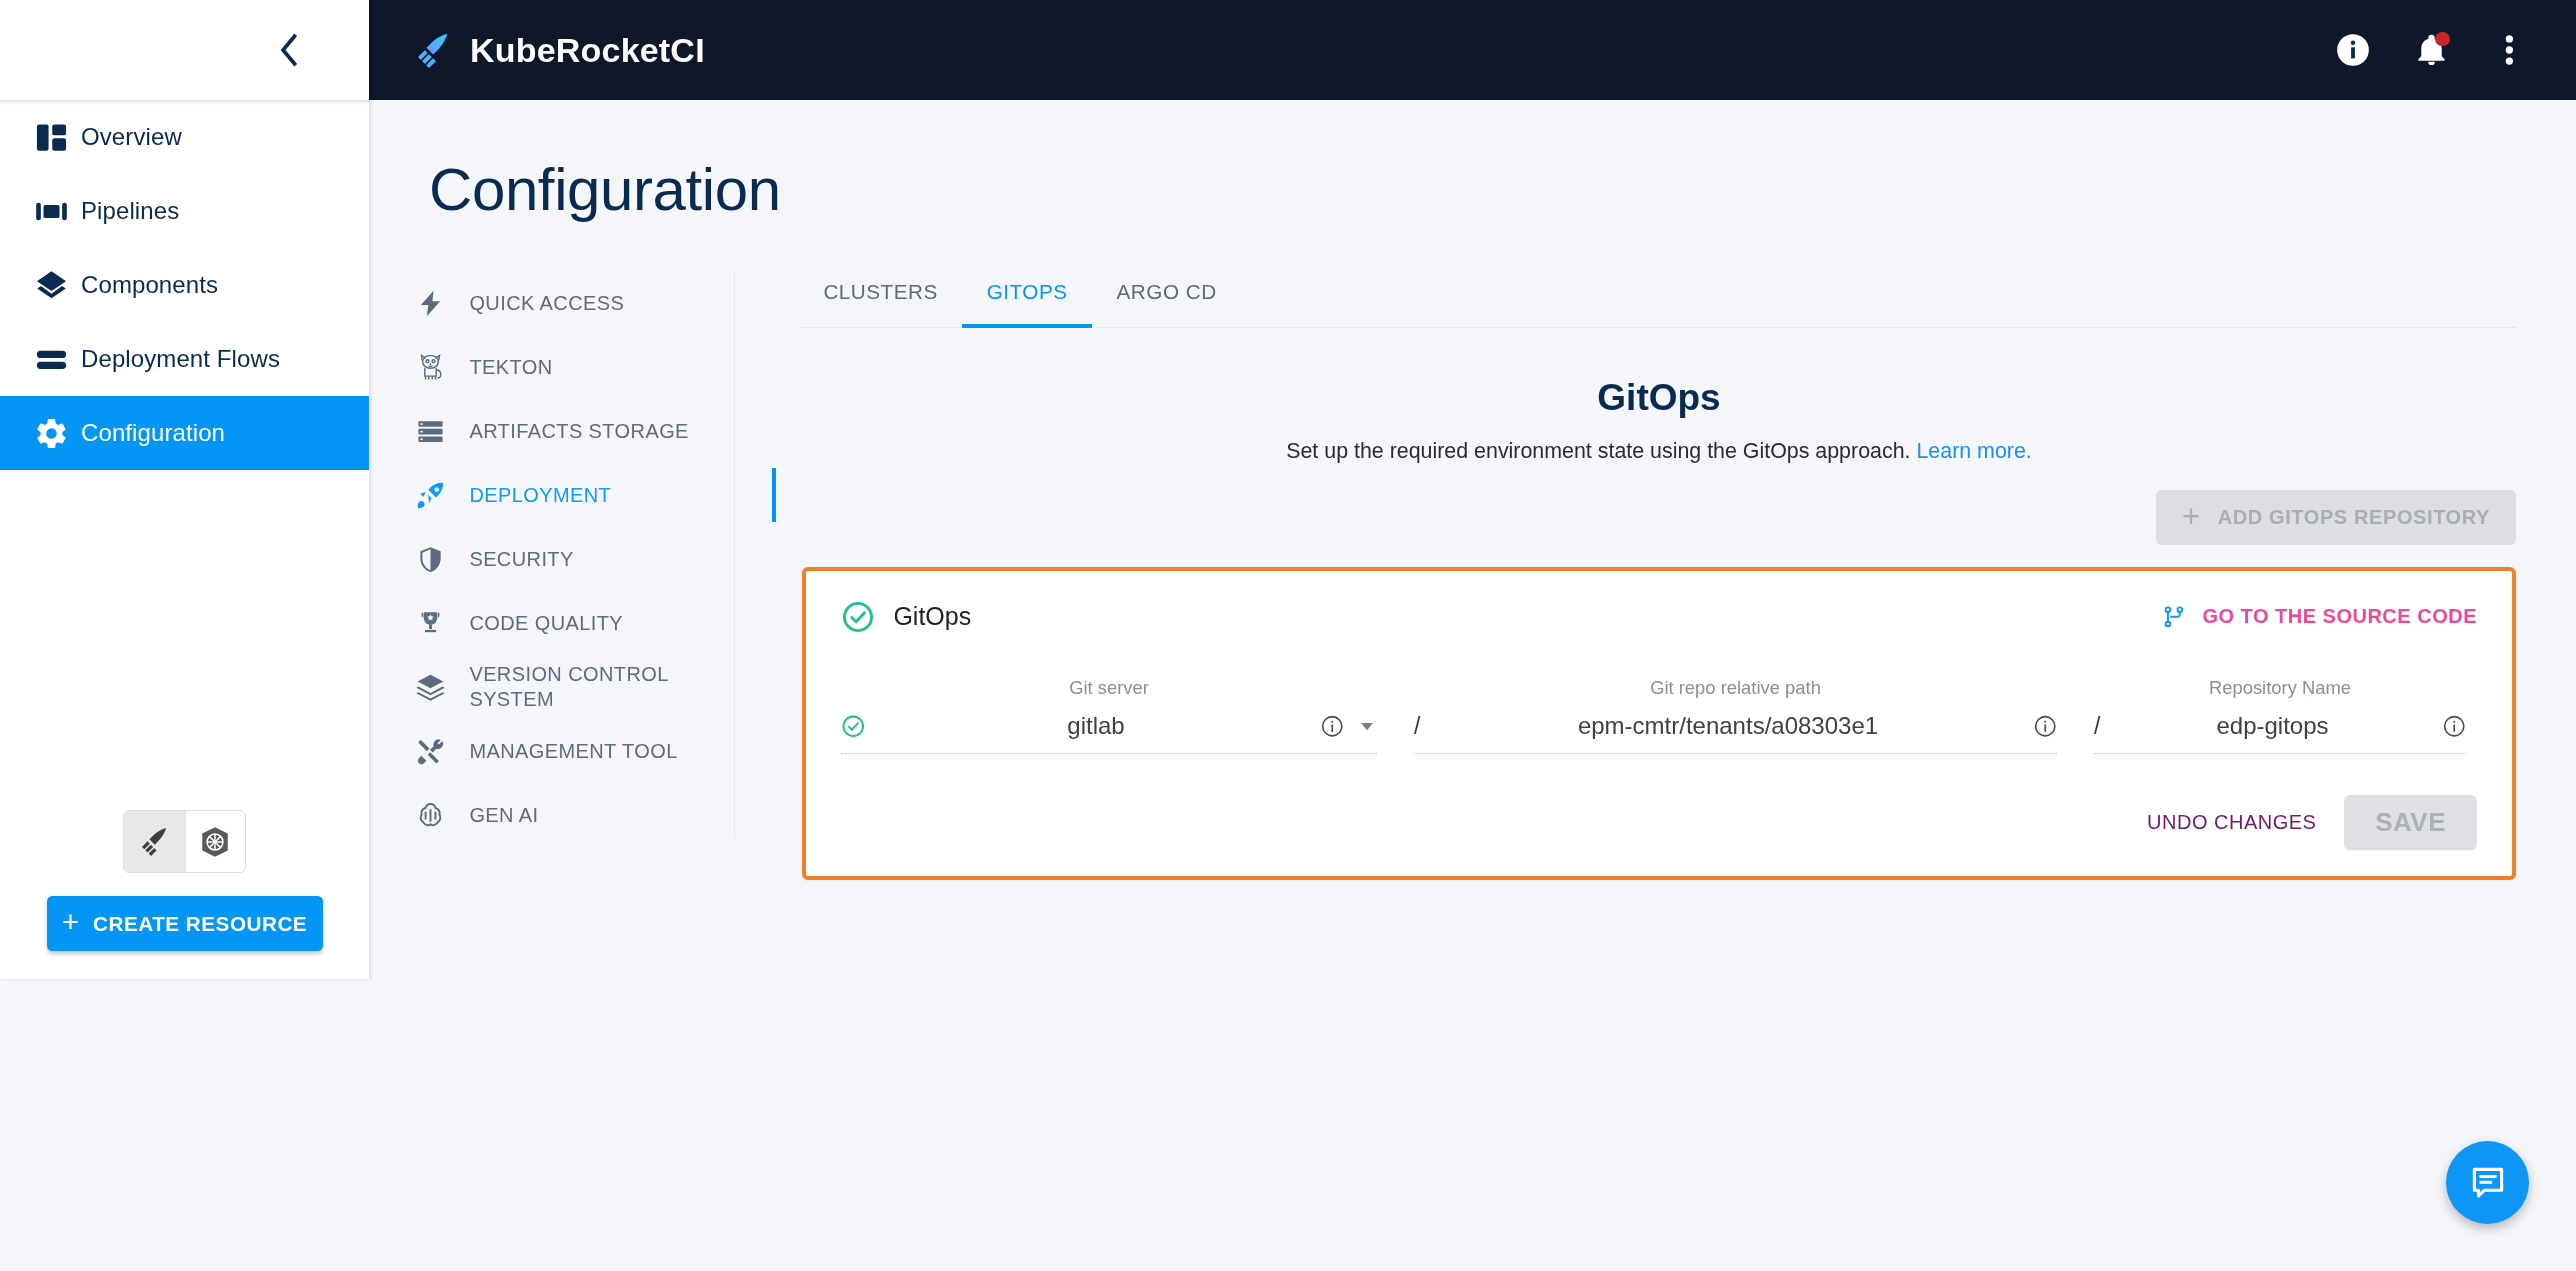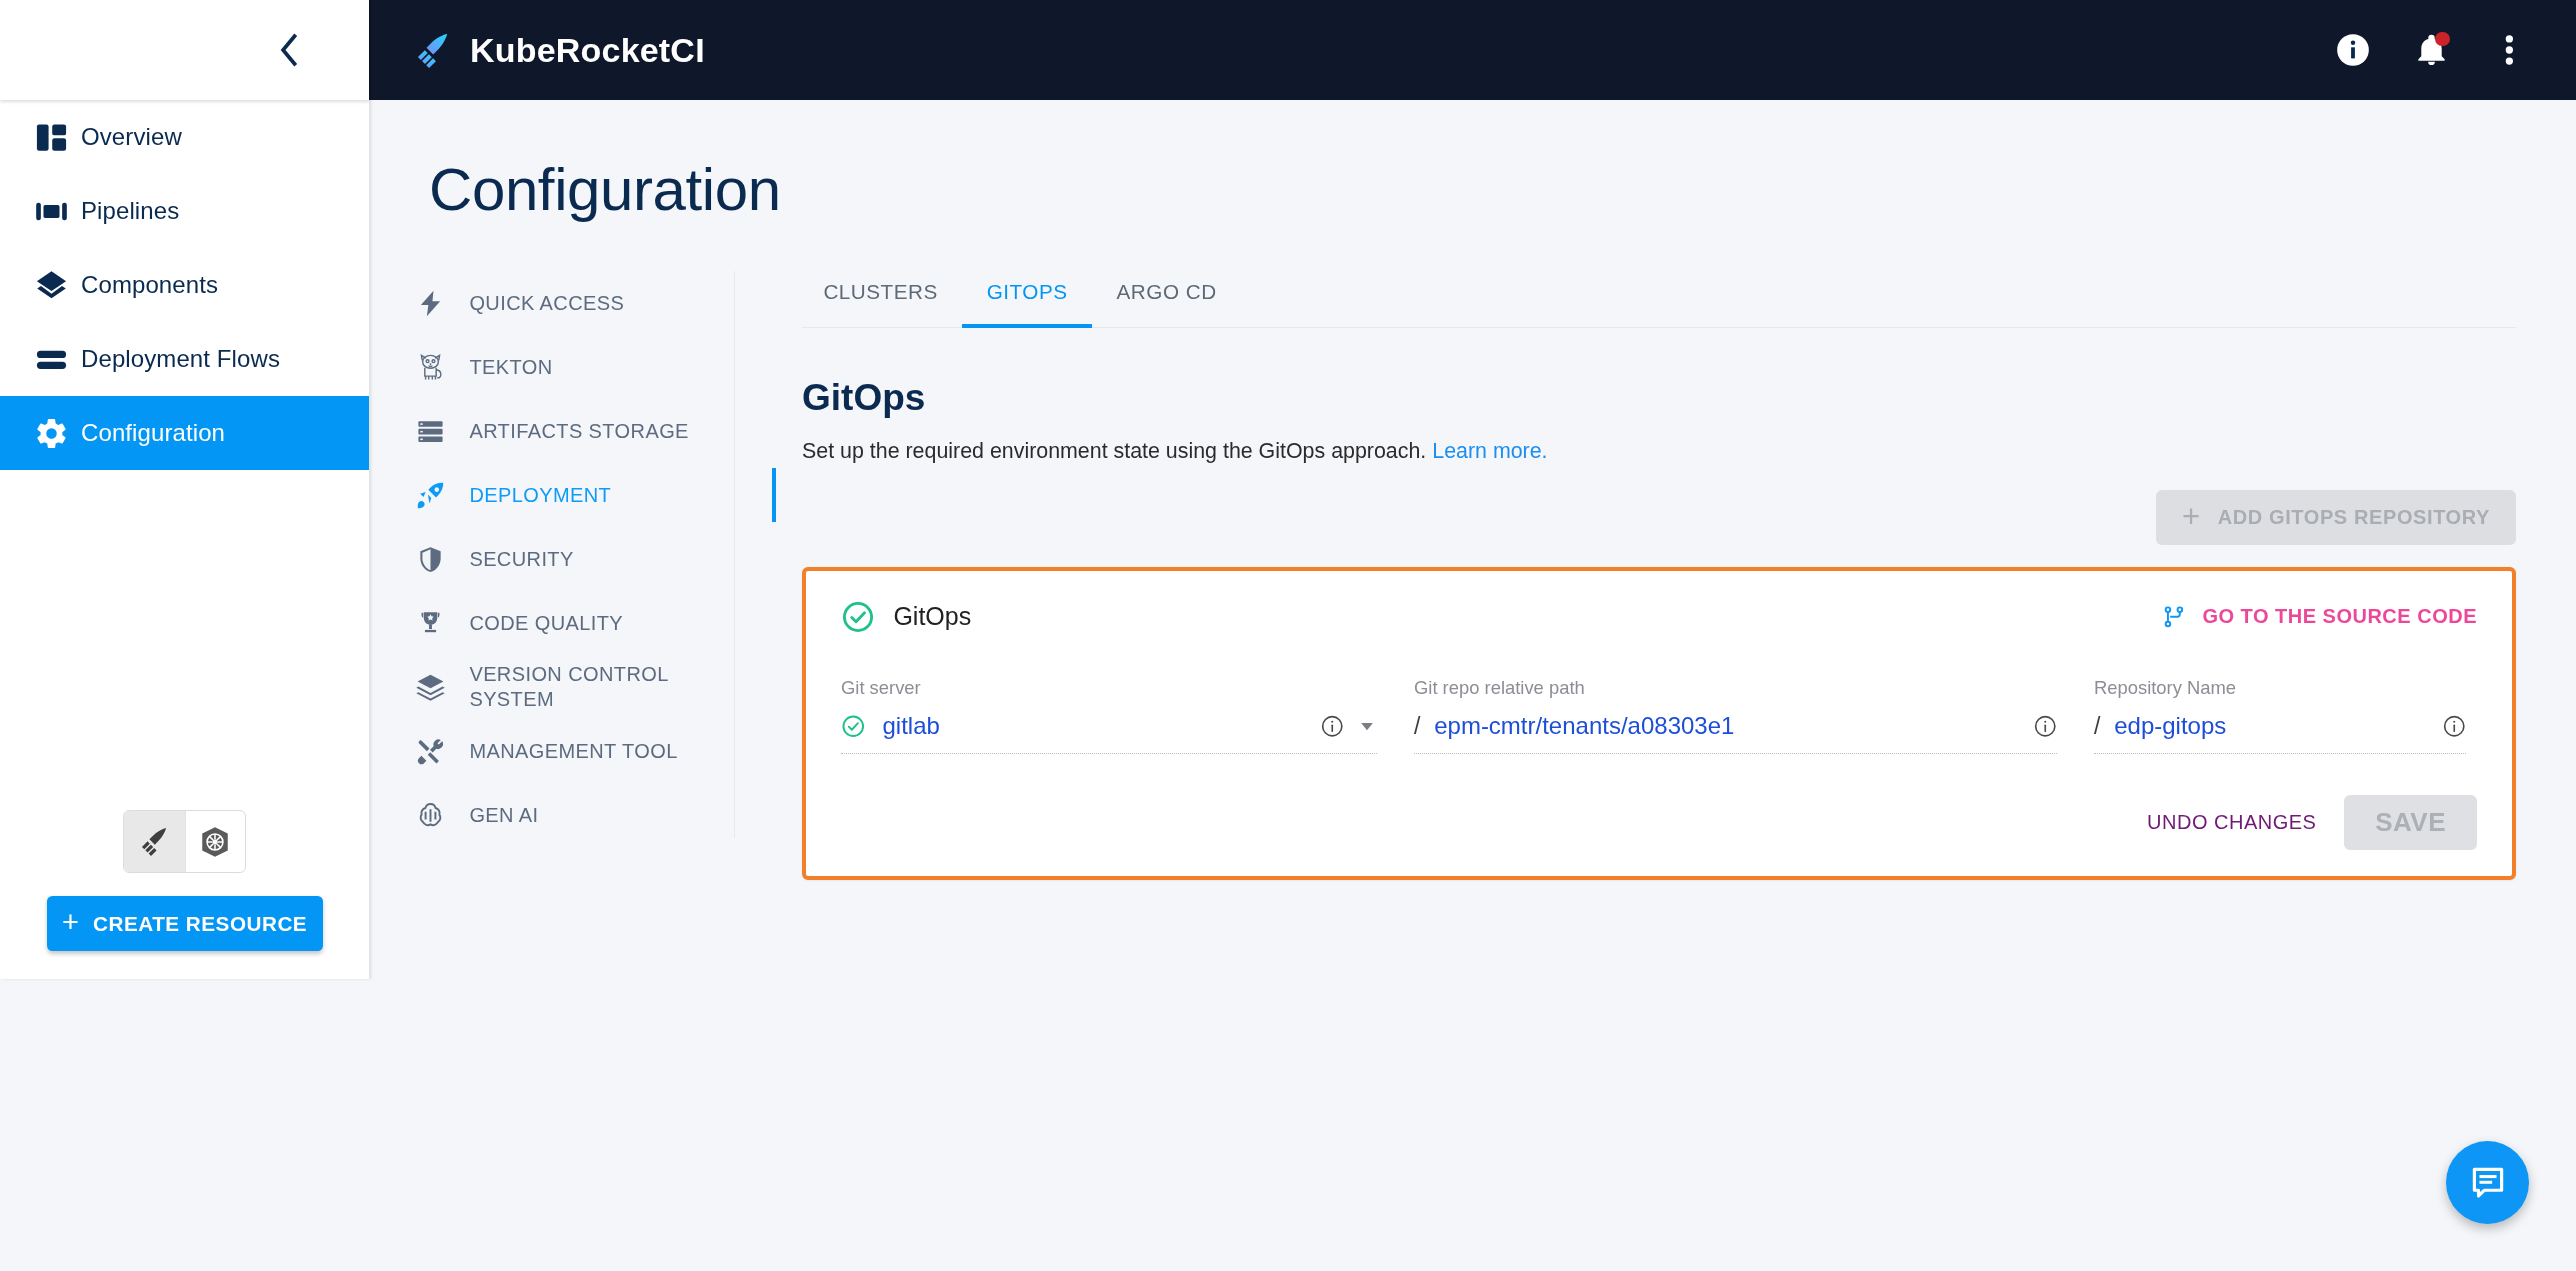--- a/index.html
+++ b/index.html
@@ -111,21 +111,21 @@
   .subnav-label {
     font-size: 20px; color: #5c6b7f; letter-spacing: 0.4px; line-height: 1.24;
     text-transform: uppercase;
   }
   .subnav-item.active .subnav-label { color: #0e9bf5; }
   .subnav-item.active::after {
     content:""; position:absolute; right: -41px; top: 4.6px; bottom: 4.6px; width: 3.8px; background:#0496f5;
   }
 
   
-  .panel { flex: 1; padding-left: 67px; padding-right: 60px; min-width: 0; }
+  .panel { flex: 1; padding-left: 67px; padding-right: 60px; min-width: 0; text-align: center; }
   .tabs { display: flex; gap: 0; border-bottom: 0.8px solid #e4e7ee; }
   .tab {
     padding: 9.2px 24.5px 23px 24.5px; font-size: 20.7px; letter-spacing: 0.5px;
     color: #5e6a78; cursor: pointer; position: relative; text-transform: uppercase;
   }
   .tab:first-child { margin-left: -3.1px; }
   .tab.active { color: #0496f5; }
   .tab.active::after {
     content:""; position:absolute; left:0; right:0; bottom:-0.8px; height: 3.8px; background:#0496f5;
   }
@@ -165,21 +165,21 @@
   .f1 { width: 536px; margin-right: 37px; }
   .f2 { width: 643px; margin-right: 37px; }
   .f3 { width: 372px; }
   .field-label { font-size: 18.4px; color: #8b8e94; margin-bottom: 13.8px; }
   .field-input {
     display:flex; align-items: center; gap: 0;
     border-bottom: 1.5px dotted #b9bcc2; padding-bottom: 12.3px; min-height: 40px;
   }
   .field-adorn-left { display:flex; align-items:center; margin-right: 17px; flex:none; }
   .slash { color: #3c3c3c; font-size: 23px; margin-right: 13.8px; flex:none; }
-  .field-value { font-size: 24px; color: #1d4ed8; flex: 1; white-space: nowrap; overflow: hidden; }
+  .field-value { font-size: 24px; color: #404040; flex: 1; white-space: nowrap; overflow: hidden; }
   .field-adorn-right { display:flex; align-items:center; gap: 12.3px; flex:none; margin-left: 10.7px; }
 
   .card-actions { display:flex; align-items:center; justify-content: flex-end; gap: 7.7px; margin-top: 41px; }
   .undo-btn {
     font-size: 20px; color:#701a75; font-weight: 400; letter-spacing:0.5px;
     padding: 12.3px 20px; cursor: default; text-transform: uppercase;
   }
   .save-btn {
     font-size: 26px; color:#adb0b5; font-weight: 700; letter-spacing:0.5px;
     background:#dfe0e3; border-radius: 6.1px; padding: 12.3px 31px; cursor: default; text-transform: uppercase;

